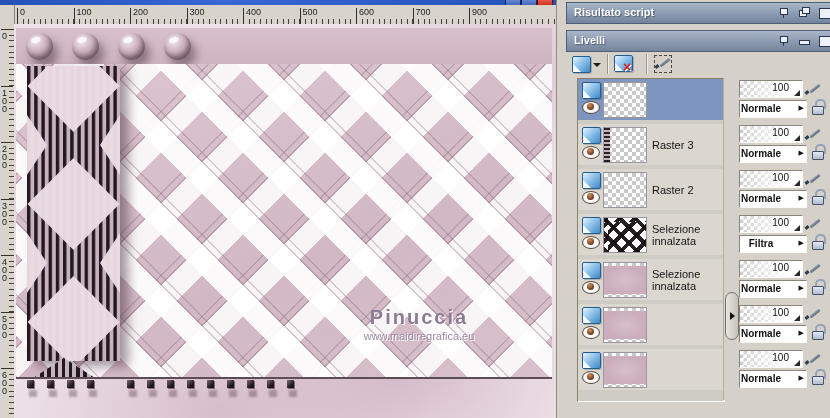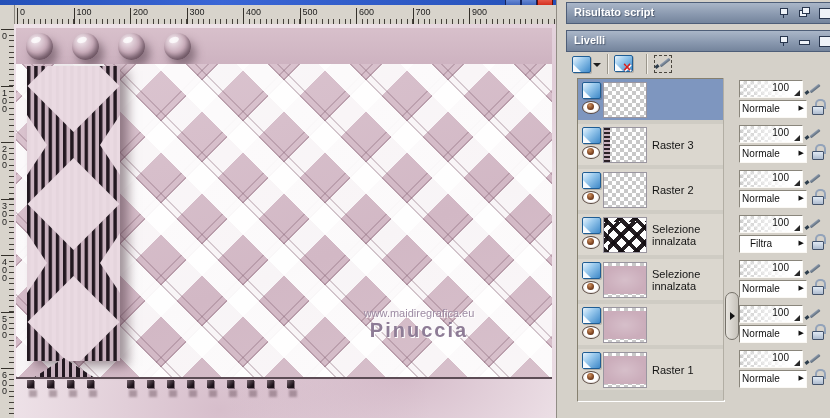--- a/index.html
+++ b/index.html
@@ -122,21 +122,21 @@
       linear-gradient(45deg,#c8c8c8 25%,rgba(0,0,0,0) 25%,rgba(0,0,0,0) 75%,#c8c8c8 75%);
     background-size:100% 100%,7px 7px,7px 7px;background-position:0 0,0 0,3.5px 3.5px;background-color:#fff;}
   .oval{position:absolute;right:13px;top:1px;font-size:10px;color:#111;}
   .ohandle{position:absolute;right:2px;bottom:1px;width:0;height:0;
     border-left:6px solid transparent;border-bottom:6px solid #2a2a2a;}
   .pen{position:absolute;left:804px;width:22px;height:16px;}
   .pen .penstk{left:5px;top:6px;}
   .pen .pentip{left:1px;top:10px;}
   .bbox{position:absolute;left:739px;width:66px;height:16px;background:#fff;
     border:1px solid;border-color:#8a867c #fbf9f5 #fbf9f5 #8a867c;}
-  .bval{display:block;text-align:center;font-size:10px;line-height:15px;color:#111;padding-right:24px;}
+  .bval{display:block;text-align:center;font-size:10px;line-height:15px;color:#111;padding-right:24px;font-weight:bold;}
   .barrow{position:absolute;right:2px;top:3px;font-size:7px;color:#111;}
   .lock{position:absolute;left:811px;width:15px;height:16px;}
   .lock .shackle{position:absolute;left:4px;top:0;width:7px;height:8px;border:2px solid #93a3ba;border-bottom:none;border-radius:5px 5px 0 0;}
   .lock .lbody{position:absolute;left:1px;top:7px;width:10px;height:7px;border:1px solid #44536b;border-radius:1px;
     background:linear-gradient(#e2eaf4,#aebccf);}
 </style>
 </head>
 <body>
 
 <div id="stage">
@@ -282,22 +282,22 @@
           <i></i>
         </div>
         <div class="tack" style="left: 253px;">
           <i></i>
         </div>
         <div class="tack" style="left: 273px;">
           <i></i>
         </div>
       </div>
     <div id="watermark">
+      <div id="wm1">Pinuccia</div>
       <div id="wm2">www.maidiregrafica.eu</div>
-      <div id="wm1">Pinuccia</div>
     </div>
   </div>
 
   <div id="panelEdge" class="abs"></div>
 
   <div class="ptitle abs" style="top:30px">
     <span class="cap">Livelli</span>
     <span class="tbicon" style="left:211px">
         <i class="pinhead"></i>
         <i class="pinstem"></i>
@@ -413,21 +413,20 @@
       <div class="lrow">
         <span class="pgico pg" style="position: absolute;">
           <i class="fold"></i>
         </span>
         <span class="eye">
           <i class="iris"></i>
         </span>
         <span class="thumb t-pink">
           <i class="pinkfill"></i>
         </span>
-        <span class="llabel">Raster 1</span>
       </div>
     </div>
 
   <div id="splitter" class="abs">
     <div id="splitHandle">
         <i></i>
       </div>
   </div>
 
   <div id="controls" class="abs" style="left:0;top:0;width:830px;height:418px;pointer-events:none">

